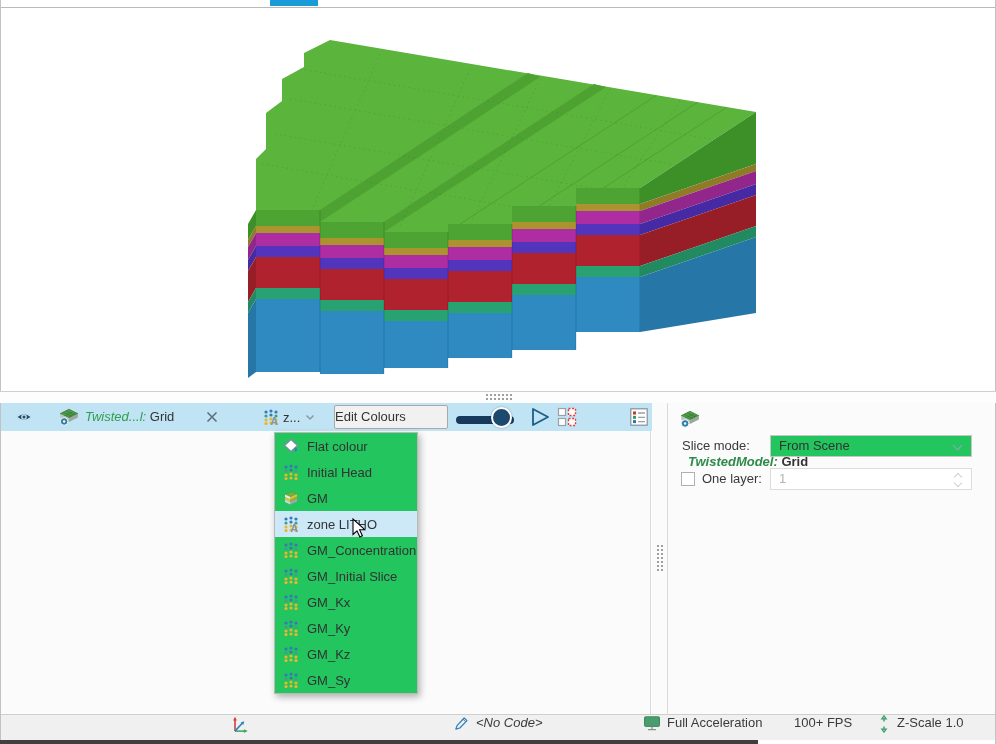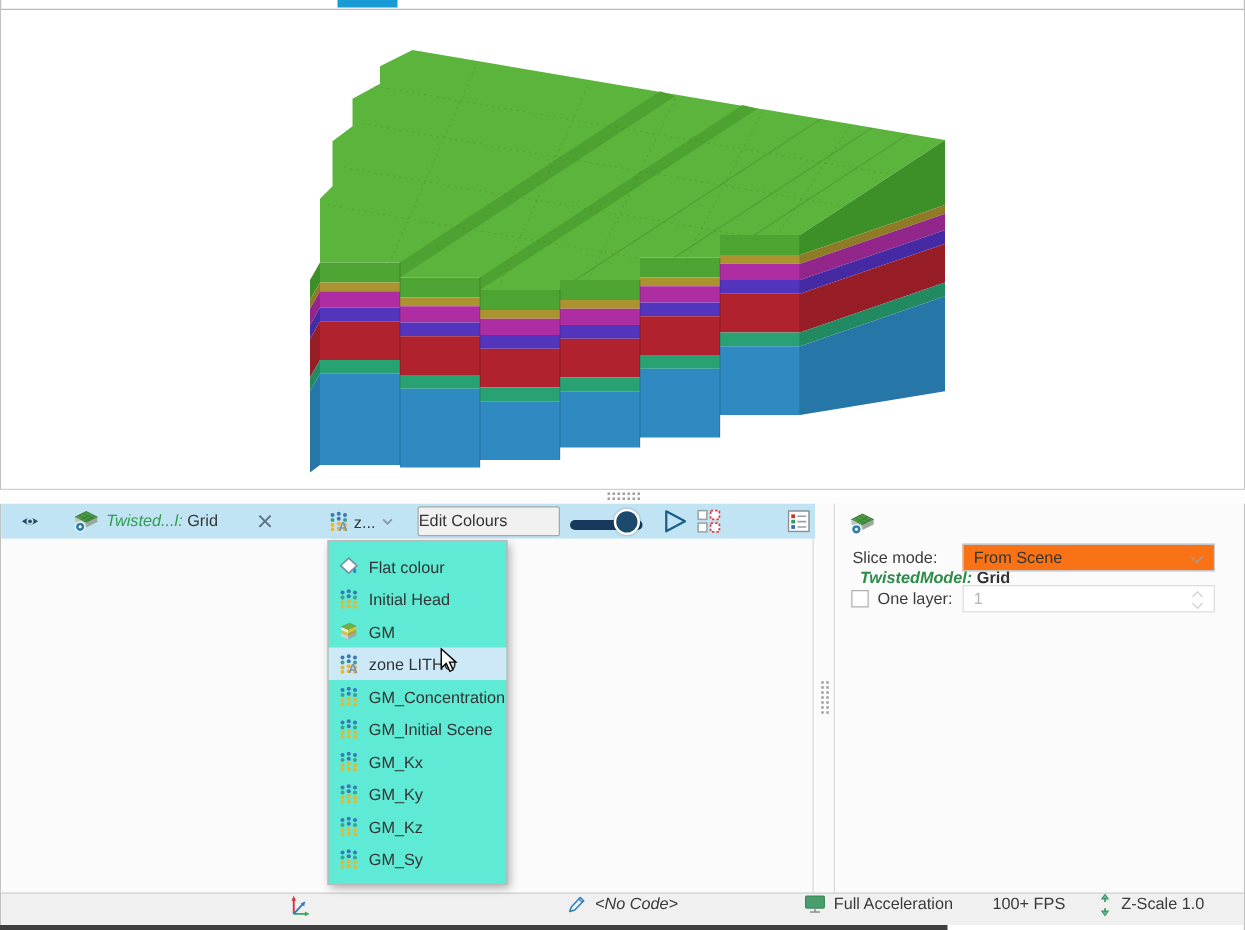--- a/index.html
+++ b/index.html
@@ -41,38 +41,38 @@
   .leftpanel { left:1px; top:431px; width:650px; height:283px; background:#fbfbfb;
                border-right:1px solid #d9d9d9; }
   .vsplit { left:652px; top:403px; width:15px; height:311px; background:#fbfbfb; }
   .vdots { position:absolute; left:5px; top:142px; width:6px; height:26px;
            border-left:2px dotted #9f9f9f; border-right:2px dotted #9f9f9f; }
   .rightpanel { left:667px; top:403px; width:328px; height:311px; background:#fbfbfb;
                 border-left:1px solid #d9d9d9; }
   .rp-title { position:absolute; left:20px; top:8px; font-weight:bold; white-space:nowrap;margin-top:43px; }
   .rp-title .green-it { color:#2e8b4a; }
   .rp-label { position:absolute; left:14px; height:22px; line-height:22px; color:#3a3a3a; }
-  .rp-select { position:absolute; left:102px; top:32px; width:202px; height:22px; background:#f97316;
+  .rp-select { position:absolute; left:102px; top:32px; width:202px; height:22px; background:#22c55e;
                border:1px solid #c6c6c6; line-height:20px; padding-left:8px; color:#333; }
   .chev { position:absolute; right:10px; top:6px; width:7px; height:7px;
           border-right:1.5px solid #9aa4ad; border-bottom:1.5px solid #9aa4ad;
           transform:rotate(45deg); }
   .rp-check { position:absolute; left:13px; top:69px; width:14px; height:14px;
               background:#fff; border:1px solid #b0b0b0; }
   .rp-num { position:absolute; left:102px; top:65px; width:202px; height:22px; background:#fff;
             border:1px solid #dcdcdc; line-height:20px; padding-left:8px; color:#b4b4b4; }
   .spin { position:absolute; right:8px; top:3px; width:9px; height:16px; }
   .spin b { position:absolute; left:1px; width:6px; height:6px; border-right:1.3px solid #cfcfcf;
             border-bottom:1.3px solid #cfcfcf; }
   .spin .up { top:2px; transform:rotate(-135deg); }
   .spin .dn { top:8px; transform:rotate(45deg); }
 
   
-  .menu { left:262px; top:432px; width:144px; background:#5eead4; border:1px solid #b9b9b9;
-          box-shadow:2px 3px 7px rgba(0,0,0,.30); padding:7px 0; z-index:5; }
+  .menu { left:274px; top:432px; width:144px; background:#22c55e; border:1px solid #b9b9b9;
+          box-shadow:2px 3px 7px rgba(0,0,0,.30); padding:0 0; z-index:5; }
   .menu-item { height:26px; display:flex; align-items:center; gap:8px; padding-left:8px;
                white-space:nowrap; color:#333; }
   .menu-item.hl { background:#cde9f8; }
 
   
   .statusbar { left:1px; top:714px; width:994px; height:26px; background:#f0f0f0;
                border-top:1px solid #cfcfcf; color:#3a3a3a; }
   .sb { position:absolute; top:0; height:26px; display:flex; align-items:flex-start; gap:6px; }
   .it { font-style:italic; }
   .darkstrip { left:0; top:740px; width:758px; height:4px; background:#3f3f3f; }
@@ -406,21 +406,21 @@
   <div class="menu-item">
     <svg width="16" height="16">
         <use href="#i-dots"></use>
       </svg>
     <span>GM_Concentration</span>
   </div>
   <div class="menu-item">
     <svg width="16" height="16">
         <use href="#i-dots"></use>
       </svg>
-    <span>GM_Initial Scene</span>
+    <span>GM_Initial Slice</span>
   </div>
   <div class="menu-item">
     <svg width="16" height="16">
         <use href="#i-dots"></use>
       </svg>
     <span>GM_Kx</span>
   </div>
   <div class="menu-item">
     <svg width="16" height="16">
         <use href="#i-dots"></use>

